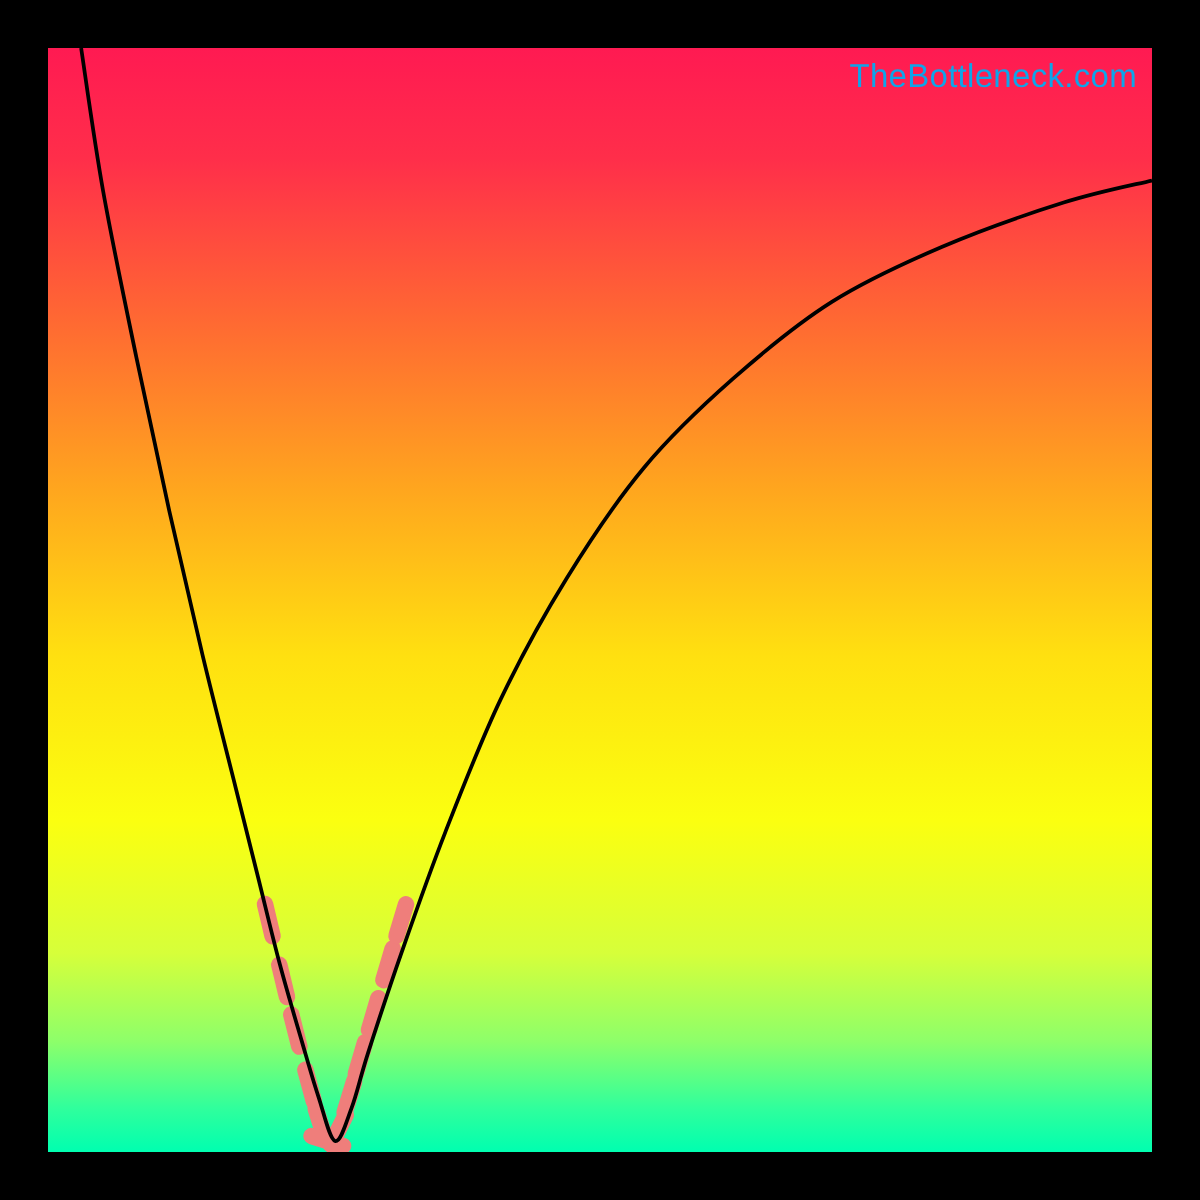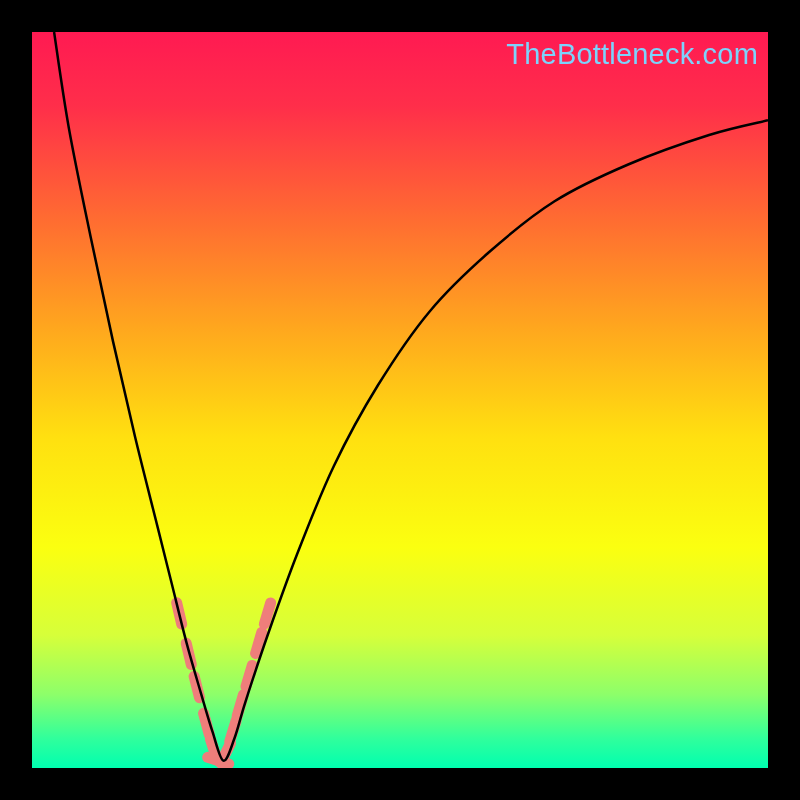--- a/index.html
+++ b/index.html
@@ -26,22 +26,22 @@
     overflow: hidden;
   }
   .gradient {
     position: absolute;
     inset: 0;
   }
   .watermark {
     position: absolute;
     top: 6px;
     right: 10px;
-    color: #7dd3fc;
-    font-size: 29px;
+    color: #0ea5e9;
+    font-size: 22px;
     font-weight: 500;
     letter-spacing: 0.2px;
     user-select: none;
     text-align: center;
   }
   svg.curve {
     position: absolute;
     inset: 0;
     width: 100%;
     height: 100%;

